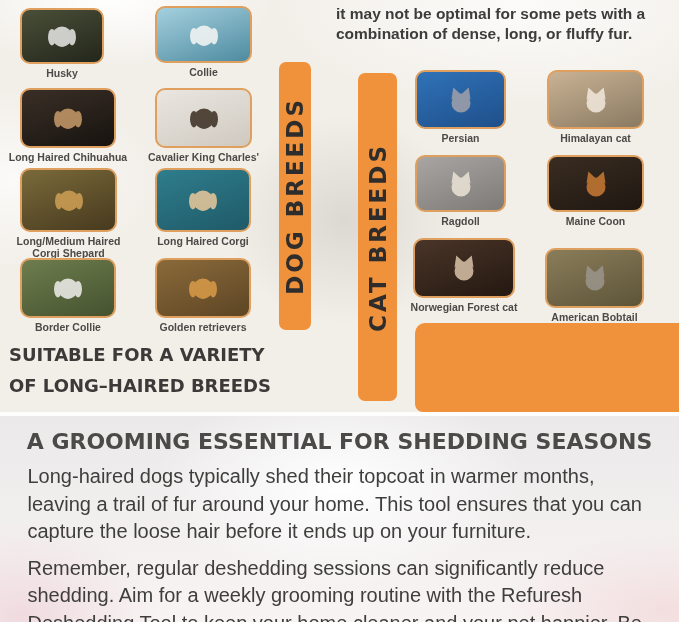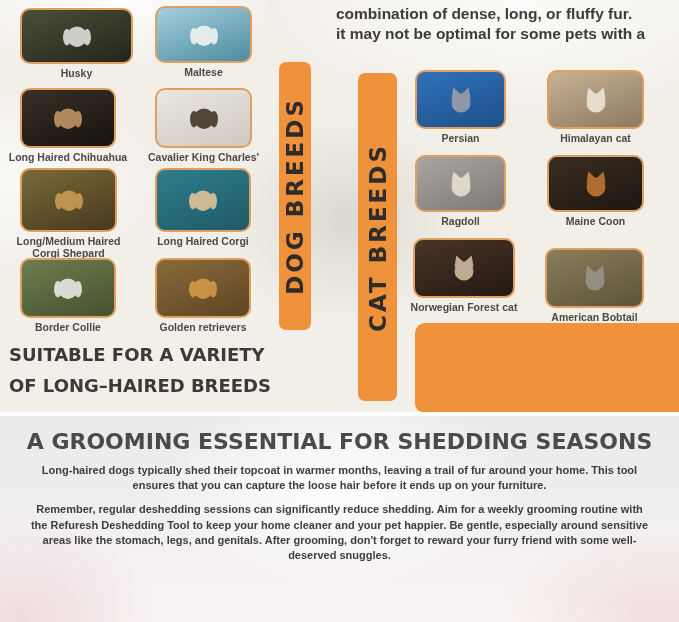--- a/index.html
+++ b/index.html
@@ -21,21 +21,21 @@
 
   
   .card{position:absolute;}
   .photo{width:100%;height:100%;border:2px solid var(--card-border,#dfa05f);
     border-radius:10px;box-sizing:border-box;display:flex;align-items:center;justify-content:center;
     overflow:hidden;}
   .sil{width:38px;height:38px;opacity:.9;}
   .label{position:absolute;top:calc(100% + 3px);left:-18px;right:-18px;text-align:center;
     font-size:10.5px;font-weight:600;color:#4b4a47;line-height:1.18;}
 
-  .card[data-pos="husky"]{left:20px;top:8px;width:113px;height:56px;}
+  .card[data-pos="husky"]{left:20px;top:8px;width:84px;height:56px;}
   .card[data-pos="maltese"]{left:155px;top:6px;width:97px;height:57px;}
   .card[data-pos="chihuahua"]{left:20px;top:88px;width:96px;height:60px;}
   .card[data-pos="cavalier"]{left:155px;top:88px;width:97px;height:60px;border-radius:14px;}
   .card[data-pos="german-shepard"]{left:20px;top:168px;width:97px;height:64px;}
   .card[data-pos="corgi"]{left:155px;top:168px;width:96px;height:64px;}
   .card[data-pos="border-collie"]{left:20px;top:258px;width:96px;height:60px;}
   .card[data-pos="golden"]{left:155px;top:258px;width:96px;height:60px;}
   .card[data-pos="persian"]{left:415px;top:70px;width:91px;height:59px;}
   .card[data-pos="himalayan"]{left:547px;top:70px;width:97px;height:59px;}
   .card[data-pos="ragdoll"]{left:415px;top:155px;width:91px;height:57px;}
@@ -63,22 +63,22 @@
   
   .bottom{position:absolute;left:0;top:416px;width:679px;height:206px;
     background:
       radial-gradient(190px 130px at 20px 200px, #f0dbdf, transparent 72%),
       radial-gradient(230px 110px at 665px 195px, #f3dedf, transparent 72%),
       radial-gradient(240px 130px at 340px 70px, #ffffff, transparent 78%),
       linear-gradient(#ebe9ea, #f8f4f3);}
   .grooming-title{margin:13px auto 8px auto;text-align:center;
     font-family:"DejaVu Sans", sans-serif;font-weight:bold;font-size:22px;
     color:#4b4a48;letter-spacing:0px;}
-  .grooming-p{width:624px;margin:9px auto 0 auto;text-align:center;
-    font-size:11px;font-weight:700;line-height:1.38;color:#3e3e3d;}
+  .grooming-p{width:624px;margin:9px auto 0 auto;
+    font-size:20px;font-weight:400;line-height:1.38;color:#3e3e3d;}
 </style>
 </head>
 <body>
 
 <svg width="0" height="0" style="position:absolute" aria-hidden="true">
   <symbol id="sil-dog" viewBox="0 0 64 64">
     <ellipse cx="15" cy="34" rx="6.5" ry="14"></ellipse>
     <ellipse cx="49" cy="34" rx="6.5" ry="14"></ellipse>
     <circle cx="32" cy="33" r="17"></circle>
     <ellipse cx="32" cy="44" rx="8" ry="6"></ellipse>
@@ -88,40 +88,40 @@
     <polygon points="48,31 45,11 33,22"></polygon>
     <circle cx="32" cy="37" r="16"></circle>
   </symbol>
 </svg>
 
 <div class="canvas">
 
   <section class="top">
 
     <div class="note">
+      <span>it may not be optimal for some pets with a</span>
       <span>combination of dense, long, or fluffy fur.</span>
-      <span>it may not be optimal for some pets with a</span>
     </div>
 
     <div id="cards-layer">
         <div class="card" data-pos="husky">
     <div class="photo" style="background: linear-gradient(160deg, rgb(74, 79, 56), rgb(35, 38, 27));">
       <svg class="sil" style="fill: rgb(232, 232, 230); opacity: 0.85;">
               <use href="#sil-dog"></use>
             </svg>
     </div>
     <div class="label">Husky</div>
   </div>
         <div class="card" data-pos="maltese">
     <div class="photo" style="background: linear-gradient(160deg, rgb(164, 208, 222), rgb(78, 139, 160));">
       <svg class="sil" style="fill: rgb(247, 247, 245); opacity: 0.85;">
               <use href="#sil-dog"></use>
             </svg>
     </div>
-    <div class="label">Maltese</div>
+    <div class="label">Collie</div>
   </div>
         <div class="card" data-pos="chihuahua">
     <div class="photo" style="background: linear-gradient(160deg, rgb(58, 47, 38), rgb(23, 19, 16));">
       <svg class="sil" style="fill: rgb(200, 155, 106); opacity: 0.85;">
               <use href="#sil-dog"></use>
             </svg>
     </div>
     <div class="label">Long Haired Chihuahua</div>
   </div>
         <div class="card" data-pos="cavalier">

